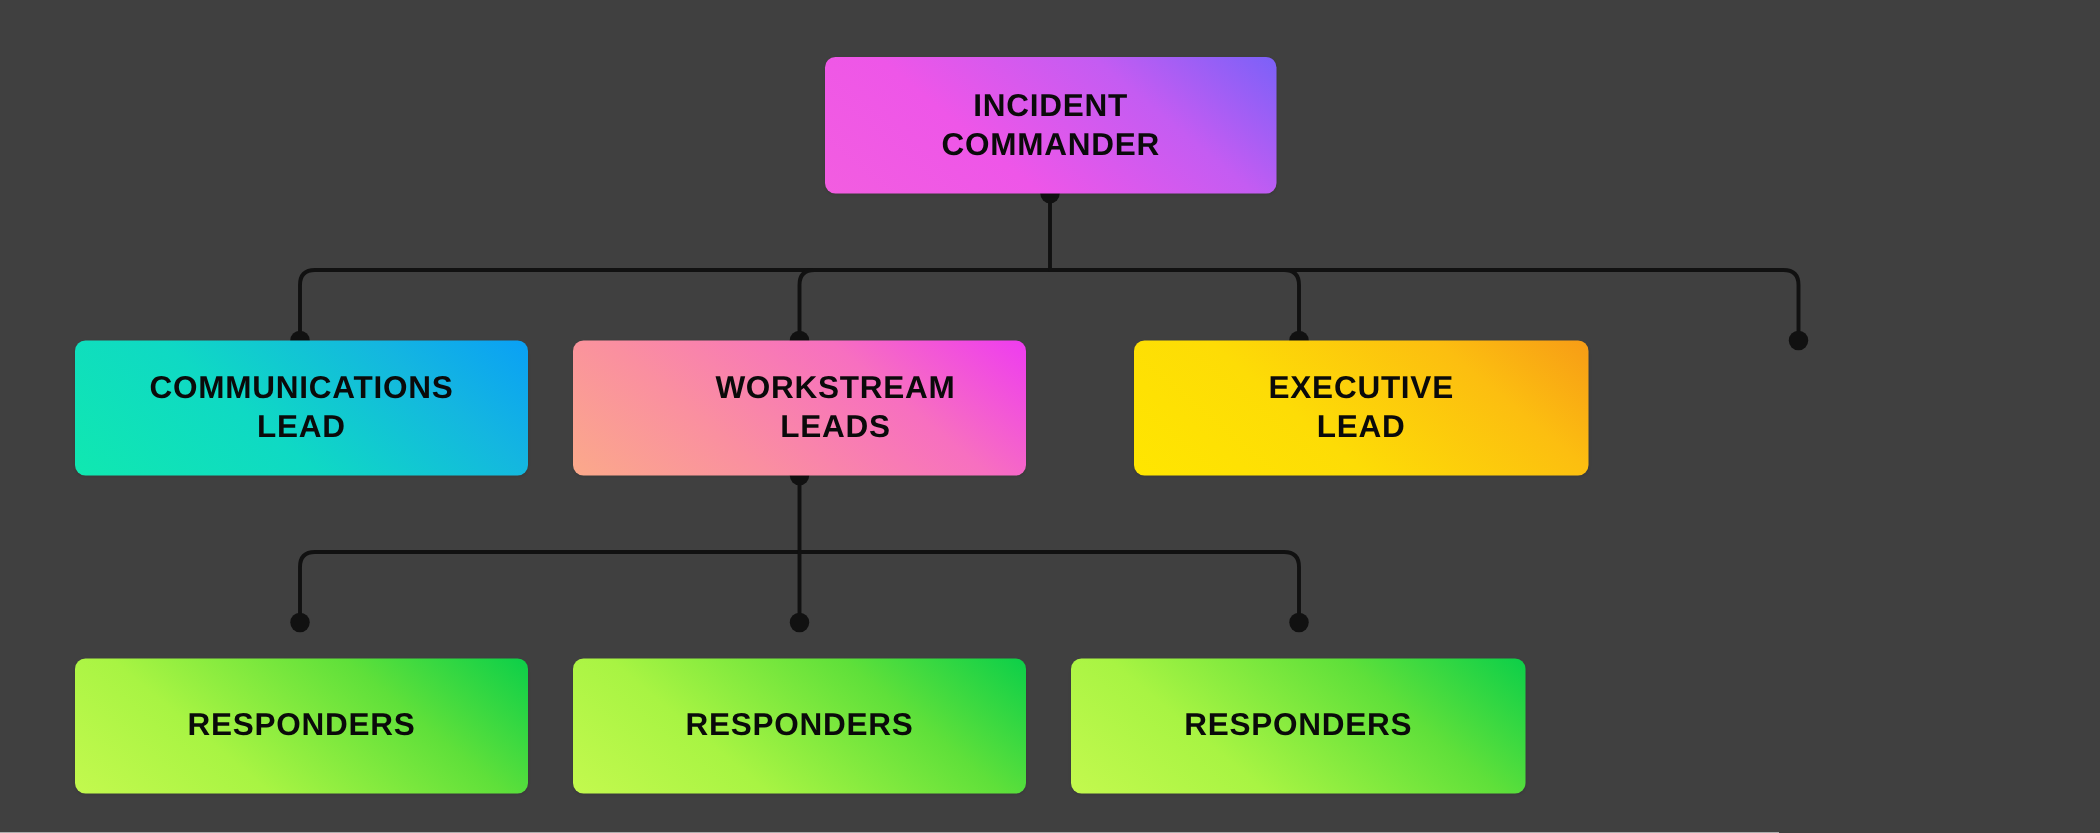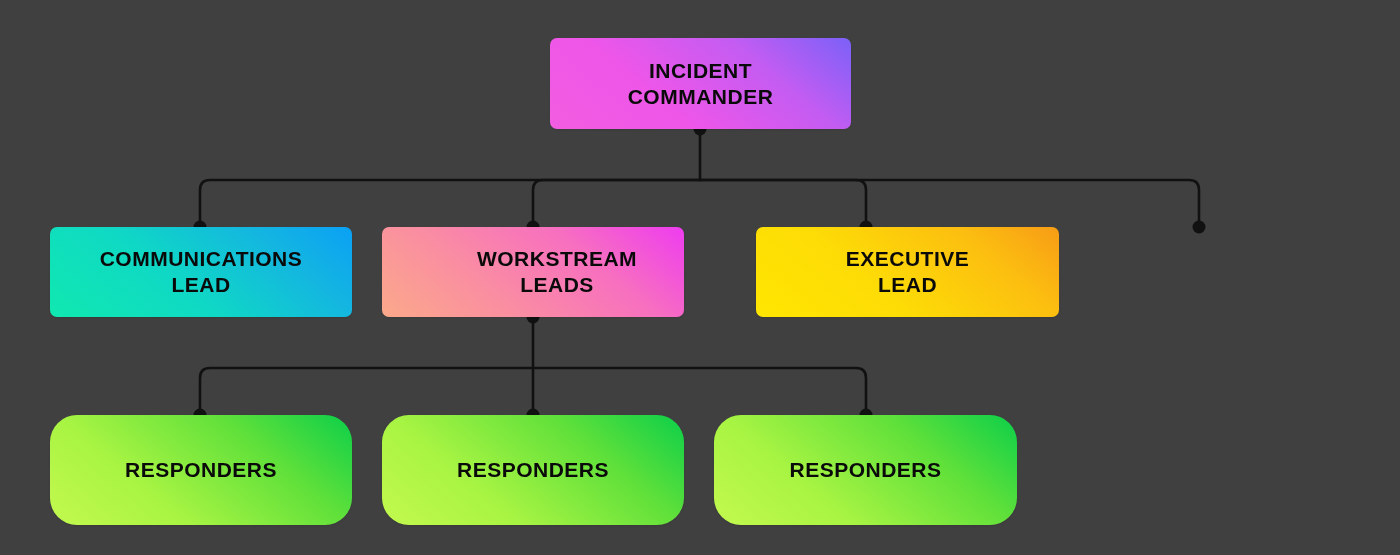--- a/index.html
+++ b/index.html
@@ -48,21 +48,21 @@
     padding: 0 10px;
   }
 
   
   .n-root        { left: 550px;  top: 38px;  width: 301px; height: 91px; }
   .r2            { top: 227px; height: 90px; }
   .r2.c1         { left: 50px;   width: 302px; }
   .r2.c2         { left: 382px;  width: 302px; }
   .r2.c3         { left: 714px;  width: 303px; margin-left: 42px; }
   .r2.c4         { left: 1048px; width: 302px; }
-  .r3            { top: 415px; height: 110px; border-radius: 27px; }
+  .r3            { top: 439px; height: 90px; }
   .r3.c1         { left: 50px;   width: 302px; }
   .r3.c2         { left: 382px;  width: 302px; }
   .r3.c3         { left: 714px;  width: 303px; }
 
   
   .g-commander   { background: linear-gradient(40deg, #f25de0 0%, #ee56e8 35%, #c45cf2 70%, #7b61f8 100%); }
   .g-comms       { background: linear-gradient(40deg, #10e8b0 0%, #0fd9c4 40%, #14b6e0 75%, #0aa0f5 100%); }
   .g-workstream  { background: linear-gradient(40deg, #fba98a 0%, #fa8fa0 32%, #f76fc0 68%, #ee3cf0 100%); padding-left: 48px; }
   .g-executive   { background: linear-gradient(40deg, #ffe600 0%, #fddc06 38%, #fcbe10 75%, #f79c16 100%); }
   .g-customer    { background: linear-gradient(40deg, #ffab5e 0%, #fd9456 35%, #fb6f52 72%, #f5404b 100%); }

